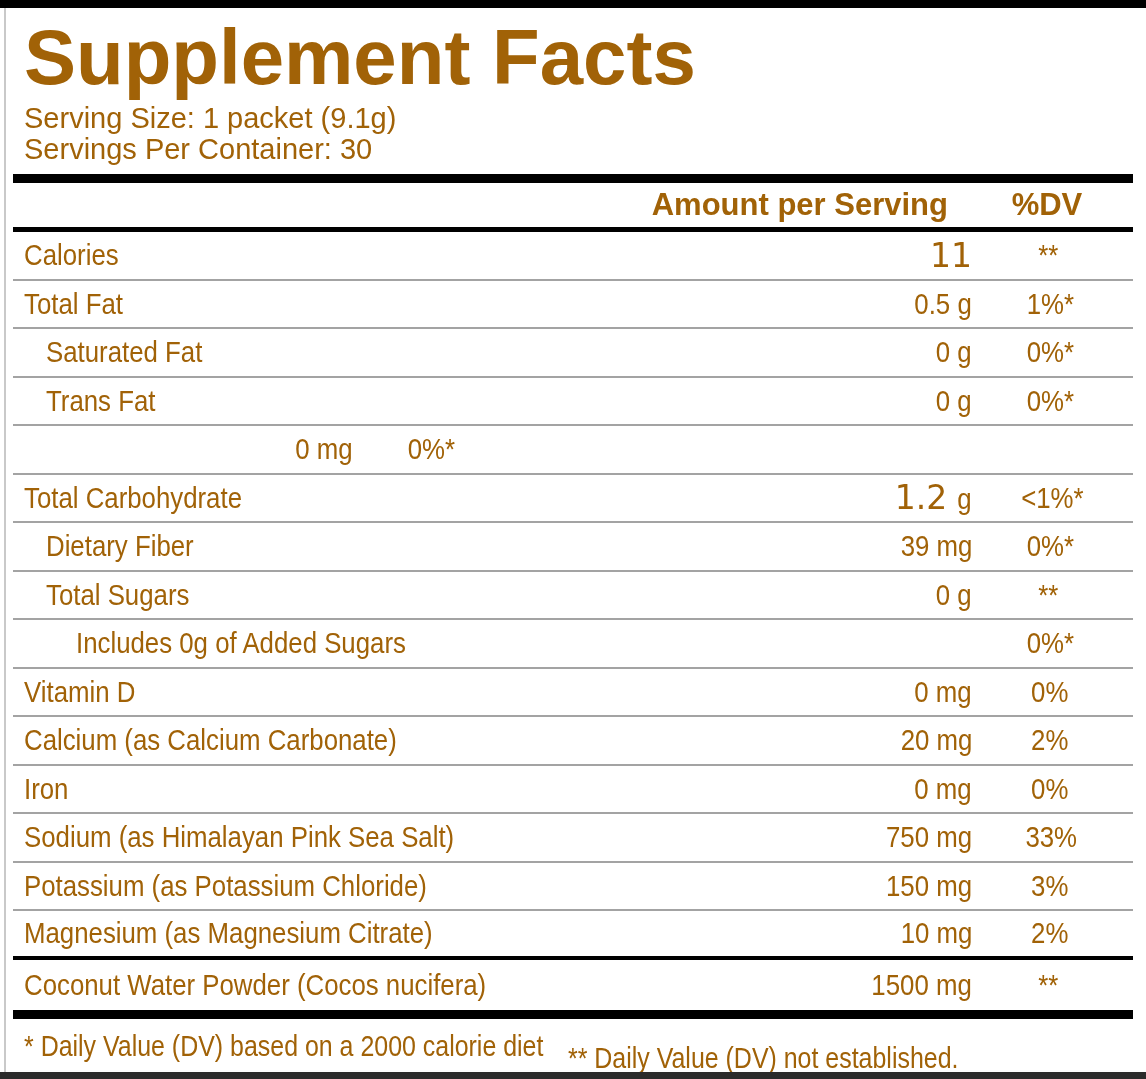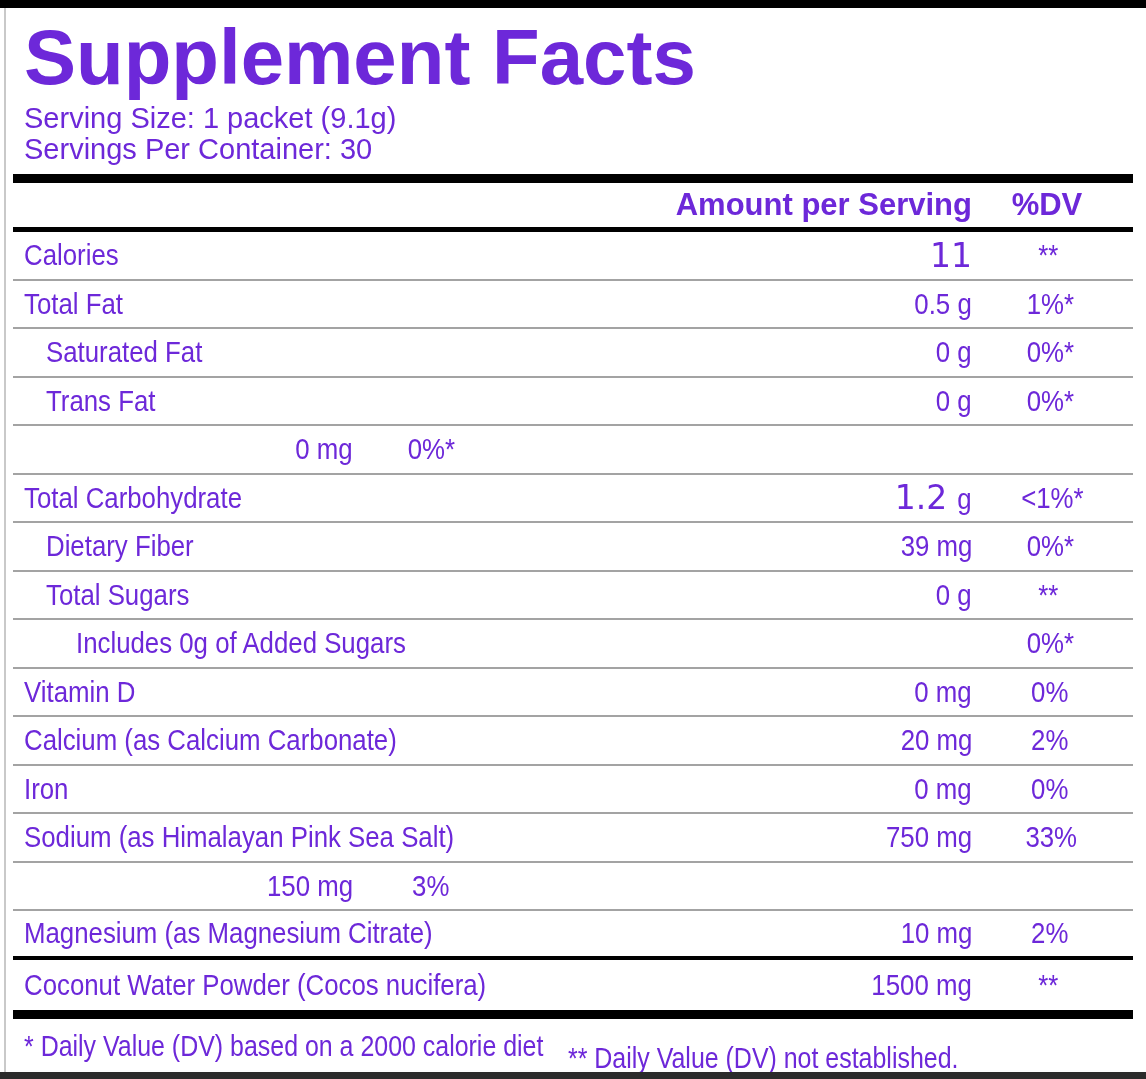--- a/index.html
+++ b/index.html
@@ -1,19 +1,19 @@
 <!DOCTYPE html>
 <html><head>
 <meta charset="utf-8">
 <style>
   html,body{margin:0;padding:0;background:#fff;}
   .label{
     position:relative;
     width:1146px;height:1079px;
-    background:#ffffff;color:#6d28d9;
+    background:#ffffff;color:#a16207;
     font-family:"Liberation Sans", sans-serif;
     overflow:hidden;
     box-sizing:border-box;
   }
   .top-bar{position:absolute;top:0;left:0;width:1146px;height:8px;background:#000;}
   .left-edge{position:absolute;top:8px;bottom:7px;left:4px;width:2px;background:#c9c9c9;}
   .bottom-bar{position:absolute;bottom:0;left:0;width:1146px;height:7px;background:#2b2b2b;}
 
   .title{
     margin:0;padding:18px 0 0 24px;
@@ -25,21 +25,21 @@
 
   .thick-bar{margin:9px 13px 0 13px;height:9px;background:#000;}
   .thick-bar.bar2{margin-top:0;}
 
   .table{margin:0 13px;}
   .row{
     display:flex;align-items:center;
     height:48.5px;box-sizing:border-box;
     border-bottom:2px solid #a3a3a3;
   }
-  .row.header-row{height:49px;border-bottom:5px solid #000;}
+  .row.header-row{height:49px;border-bottom:5px solid #000;gap:24px;}
   .row.div-black{border-bottom:4px solid #000;}
   .row.div-none{border-bottom:none;height:50px;}
 
   .cell-label{flex:1;padding-left:11px;font-size:30px;white-space:nowrap;}
   .ind1 .cell-label{padding-left:33px;}
   .ind2 .cell-label{padding-left:63px;}
   .cell-amount{width:340px;text-align:right;font-size:30px;white-space:nowrap;}
   .cell-dv{width:161px;box-sizing:border-box;padding-right:11px;text-align:center;font-size:30px;white-space:nowrap;}
   .hdr{font-weight:bold;font-size:31px;}
 
@@ -131,20 +131,21 @@
           <div class="cell-label"><span class="cond-l">Iron</span></div>
           <div class="cell-amount"><span class="cond-r">0 mg</span></div>
           <div class="cell-dv"><span class="cond-r">0%</span></div>
         </div>
         <div class="row ind0">
           <div class="cell-label"><span class="cond-l">Sodium (as Himalayan Pink Sea Salt)</span></div>
           <div class="cell-amount"><span class="cond-r">750 mg</span></div>
           <div class="cell-dv"><span class="cond-r">33%</span></div>
         </div>
         <div class="row ind0">
+          <div class="cell-label"><span class="cond-l">Potassium (as Potassium Chloride)</span></div>
           <div class="cell-amount"><span class="cond-r">150 mg</span></div>
           <div class="cell-dv"><span class="cond-r">3%</span></div>
         </div>
         <div class="row ind0 div-black">
           <div class="cell-label"><span class="cond-l">Magnesium (as Magnesium Citrate)</span></div>
           <div class="cell-amount"><span class="cond-r">10 mg</span></div>
           <div class="cell-dv"><span class="cond-r">2%</span></div>
         </div>
         <div class="row ind0 div-none">
           <div class="cell-label"><span class="cond-l">Coconut Water Powder (Cocos nucifera)</span></div>

